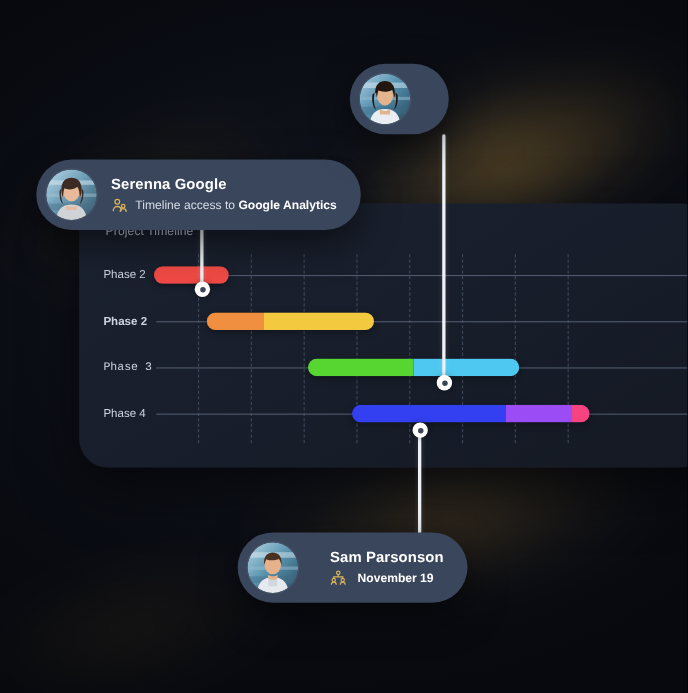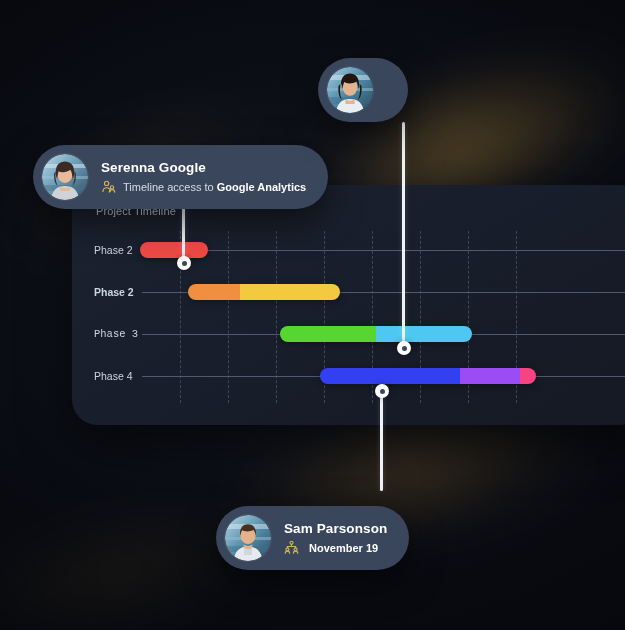--- a/index.html
+++ b/index.html
@@ -324,21 +324,21 @@
           <path d="M14 17.5C14 10 17.8 6.6 23 6.6S32 10 32 17.5c0 1.6-.2 3-.5 4.2-.5-3-1-5.6-1.9-7.2-3 2.2-9.5 2.6-12.4.6-.8 1.8-1.2 4.2-1.5 6.6-.5-1.2-.7-2.6-.7-4.3z" fill="#23160f"></path>
           <path d="M13.6 17c-1.4 6.4-.4 12 1.4 15.8-3-2-4.2-8.4-3.4-14zM32.4 17c1.4 6.4.4 12-1.4 15.8 3-2 4.2-8.4 3.4-14z" fill="#23160f"></path>
           <path d="M18.2 32c1.6 2.2 8 2.2 9.6 0l-.2 5h-9.2z" fill="#e4b48f"></path>
         </g>
       </svg>
     </div>
     <div class="card-text">
     </div>
   </div>
 
-  <div class="card" style="left:216px; top:506px;">
+  <div class="card" style="left:216px; top:484px;gap:16px;">
     <div class="avatar">
       <svg viewBox="0 0 46 46" aria-hidden="true">
         <defs>
           <clipPath id="cM">
               <circle cx="23" cy="23" r="23"></circle>
             </clipPath>
           <linearGradient id="bgM" x1="0" y1="0" x2="1" y2="1">
             <stop offset="0%" stop-color="#b7d7e6"></stop>
               <stop offset="50%" stop-color="#5590ab"></stop>
             <stop offset="100%" stop-color="#2b4c60"></stop>

